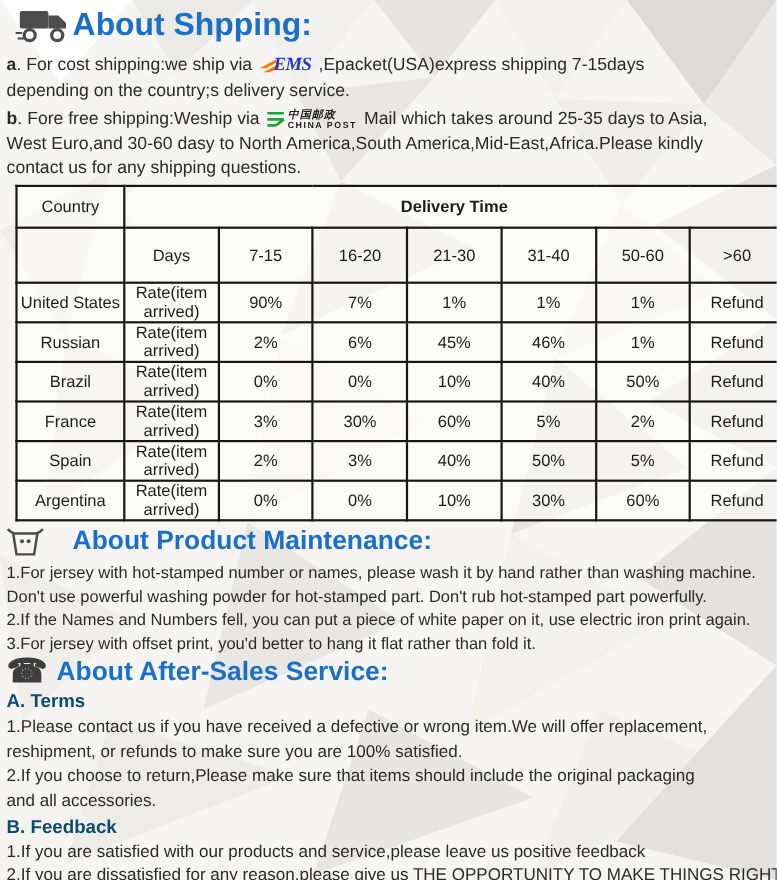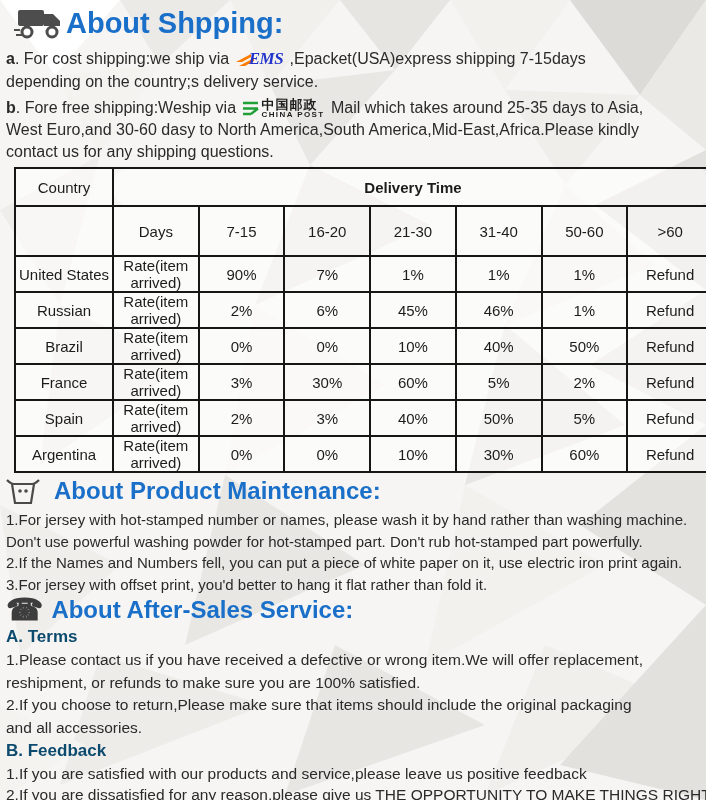--- a/index.html
+++ b/index.html
@@ -6,40 +6,40 @@
   body{
     width:706px;height:800px;overflow:hidden;position:relative;
     font-family:"Liberation Sans",sans-serif;color:#2a2a2a;background:#f6f5f3;
   }
   .bg{position:absolute;left:0;top:0;z-index:0;}
   .content{position:relative;z-index:1;padding:0 6px;}
 
   
   .head-row{display:flex;align-items:center;margin:0;}
   .head-row.h1{height:46px;padding-left:8px;}
-  .head-row.h2{height:36px;gap:14px;padding-left:0;}
+  .head-row.h2{height:36px;gap:26px;padding-left:0;}
   .head-row.h3{height:30px;gap:8px;padding-left:0;}
   .big-title{color:#1a6fc9;font-weight:bold;font-size:29px;letter-spacing:0;}
   .mid-title{color:#1a6fc9;font-weight:bold;font-size:24px;}
   .phone-glyph{font-size:30px;color:#3d3d3d;line-height:1;font-weight:bold;}
 
   
   .para{font-size:16px;line-height:23px;margin:0;}
   .para .lead{font-weight:bold;}
   .pline{white-space:nowrap;}
   .para-a{margin-top:1px;}
   .para-b{margin-top:4px;line-height:22px;}
 
   
   .ems-logo{display:inline-flex;align-items:center;vertical-align:-2px;margin:0 2px;}
   .ems-text{font-style:italic;font-weight:900;color:#2335cc;font-size:17px;letter-spacing:-0.5px;margin-left:-5px;font-family:"Liberation Serif",serif;}
   
   .cp-logo{display:inline-flex;align-items:center;gap:2px;vertical-align:-4px;margin:0 2px;}
   .cp-text{display:inline-flex;flex-direction:column;line-height:1;}
-  .cp-cn{font-size:13px;font-weight:bold;color:#1c1c1c;letter-spacing:1px;}
+  .cp-cn{font-size:10px;font-weight:bold;color:#1c1c1c;letter-spacing:1px;font-style:italic;}
   .cp-en{font-size:8px;font-weight:bold;color:#1c1c1c;letter-spacing:1.4px;}
 
   
   table.delivery{border-collapse:collapse;margin:4px 0 0 8px;table-layout:fixed;width:700px;}
   table.delivery td{
     border:2px solid #161616;text-align:center;vertical-align:middle;
     background:rgba(255,255,255,0.55);font-size:15px;color:#1c1c1c;padding:0;
   }
   td.col-country{width:96px;}
   td.col-r1,td.col-r2,td.col-r3{width:62px;}

